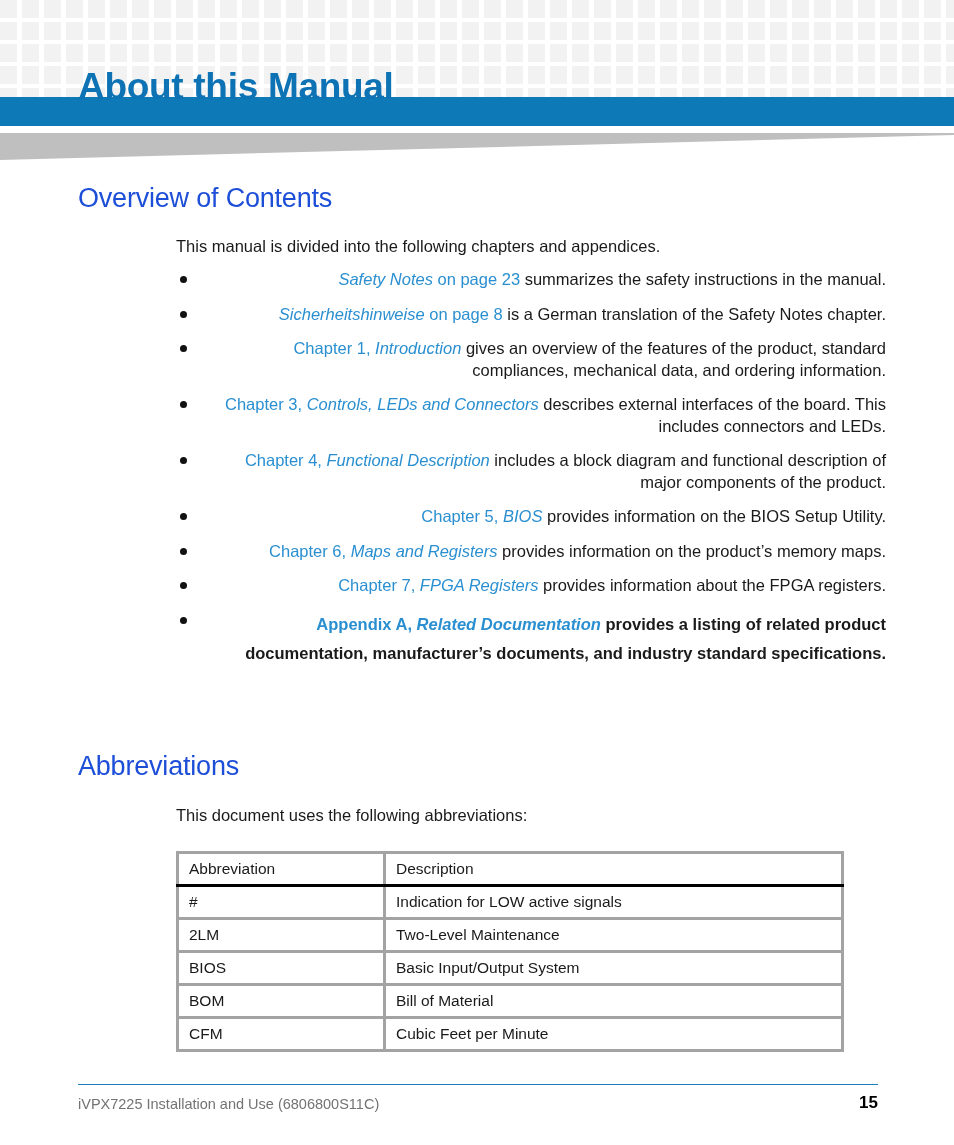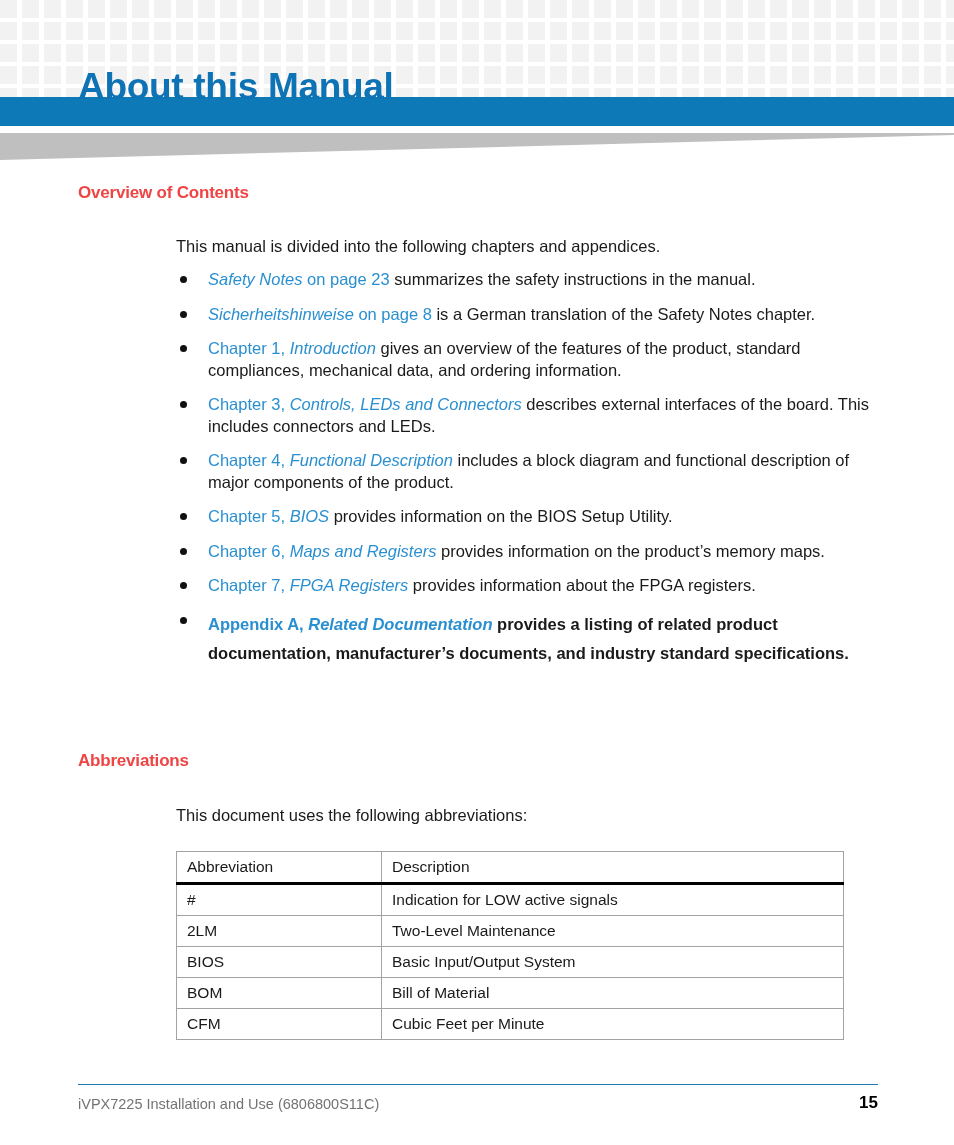--- a/index.html
+++ b/index.html
@@ -82,23 +82,23 @@
   
   .content {
     position: absolute;
     left: 0;
     top: 163px;
     width: 954px;
   }
 
   h1.section-heading {
     margin: 0;
-    font-size: 17px;
-    font-weight: bold;
-    color: #ef4444;
+    font-size: 27px;
+    font-weight: normal;
+    color: #1d4ed8;
     letter-spacing: -0.2px;
   }
   .heading-overview {
     position: absolute;
     left: 78px;
     top: 20px;
   }
   .heading-abbrev {
     position: absolute;
     left: 78px;
@@ -116,20 +116,21 @@
   .intro-2 { top: 642px; }
 
   ul.bullets {
     position: absolute;
     left: 176px;
     top: 106px;
     width: 710px;
     margin: 0;
     padding: 0;
     list-style: none;
+    text-align: right;
   }
   ul.bullets li {
     position: relative;
     padding-left: 32px;
     font-size: 16.5px;
     line-height: 21.5px;
     color: #1a1a1a;
     margin-bottom: 13px;
   }
   ul.bullets li.wide-lead {
@@ -159,21 +160,21 @@
     position: absolute;
     left: 176px;
     top: 688px;
     width: 668px;
     border-collapse: collapse;
     font-size: 15.5px;
     color: #1a1a1a;
   }
   table.abbrev-table td,
   table.abbrev-table th {
-    border: 1px solid #a3a3a3;
+    border: 3px solid #a3a3a3;
     padding: 6px 0 6px 10px;
     text-align: left;
     font-weight: normal;
     height: 18px;
     vertical-align: middle;
     margin-top: 8px;
   }
   table.abbrev-table th {
     border-bottom: 3px solid #000000;
   }

